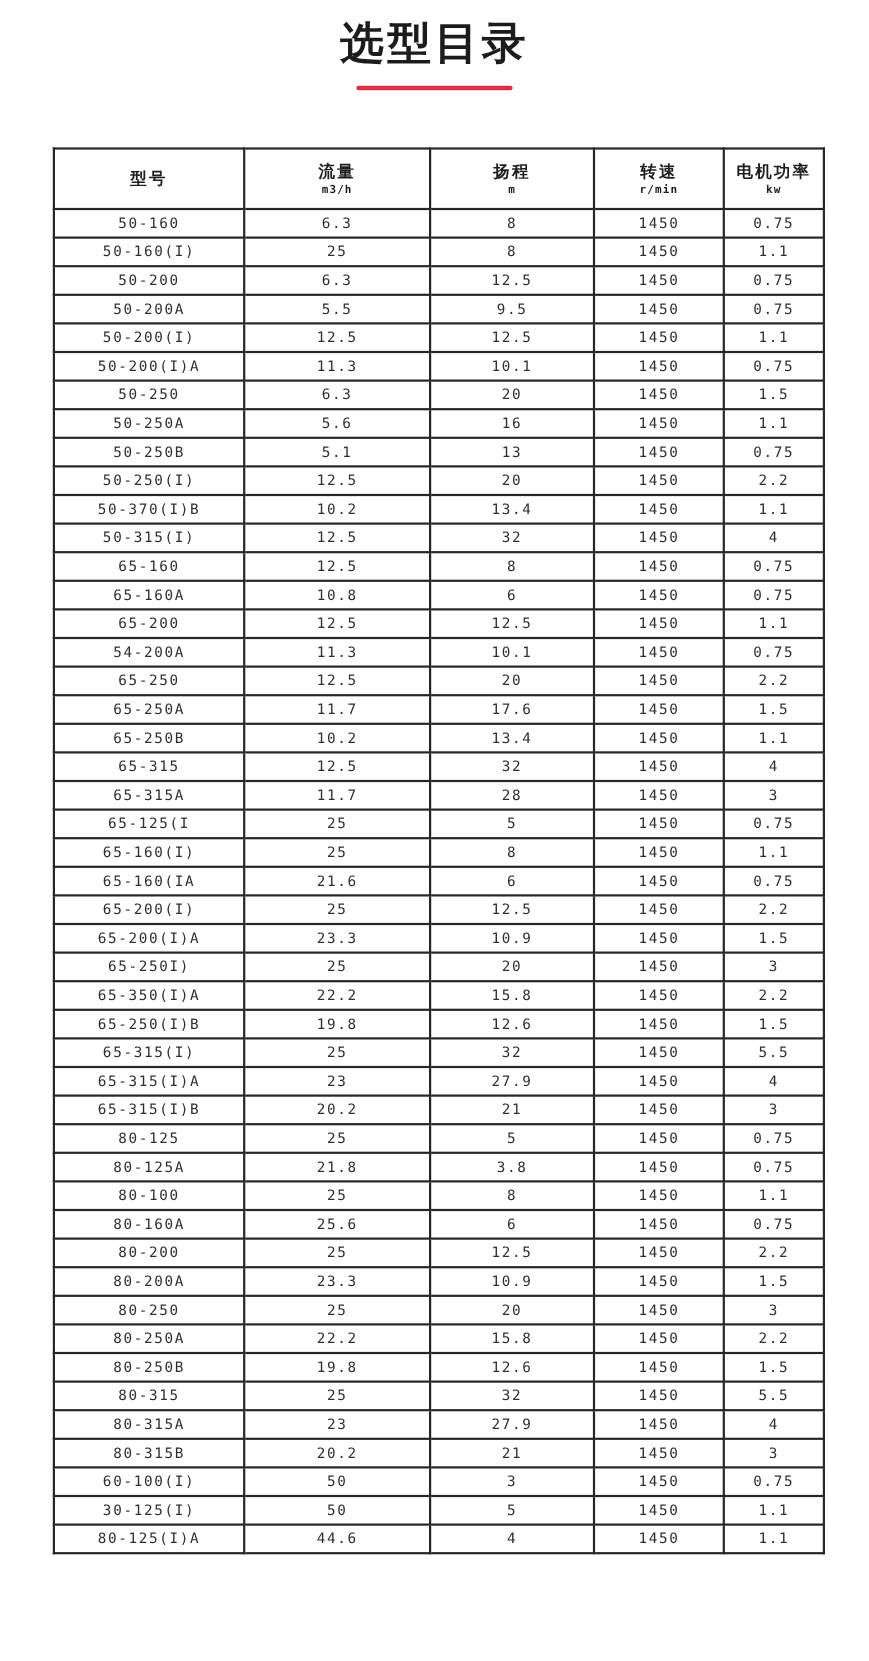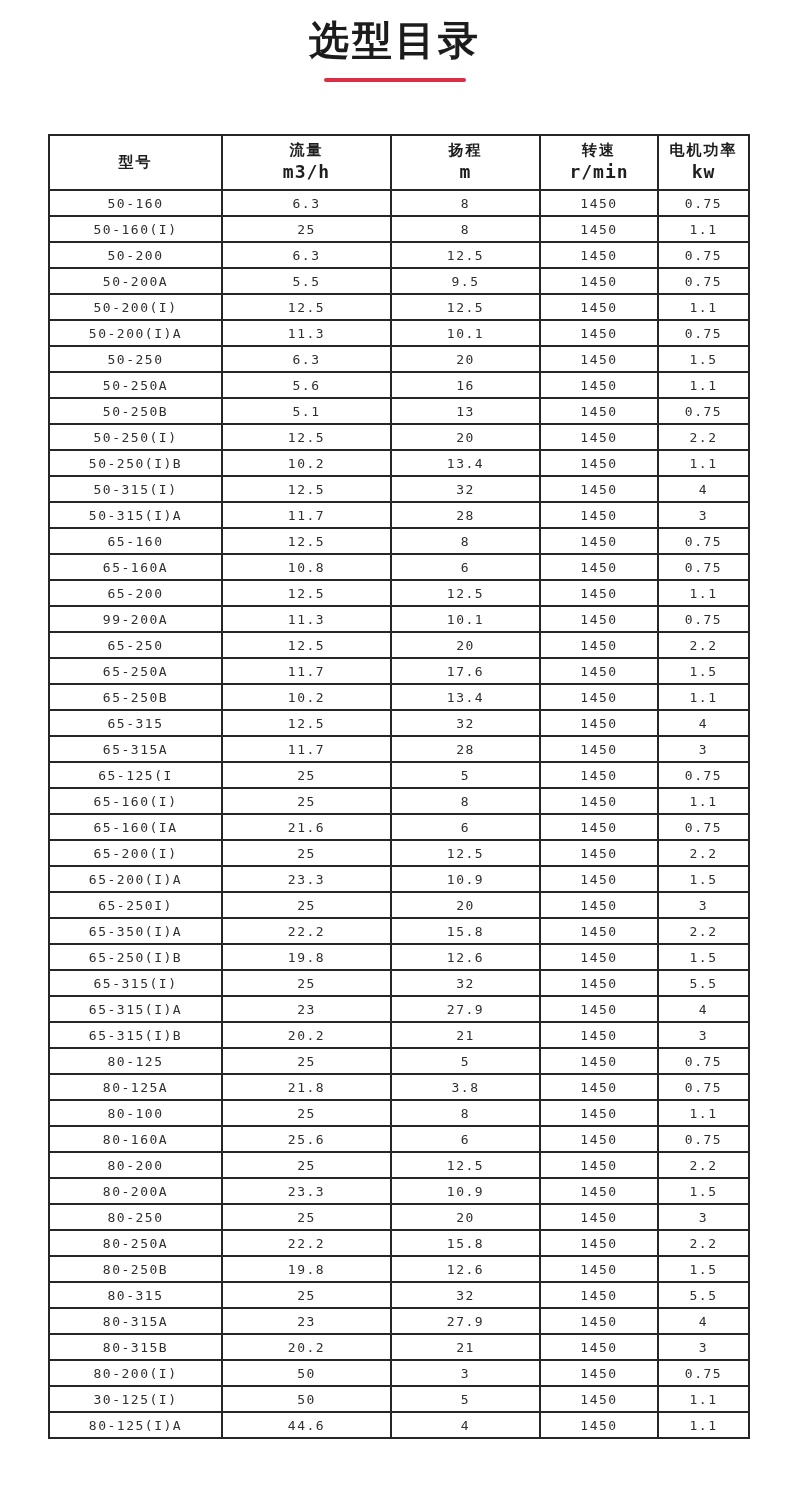--- a/index.html
+++ b/index.html
@@ -49,21 +49,21 @@
     height: 55px;
     font-size: 15px;
     font-weight: 700;
     color: #1e1e1e;
     line-height: 1.35;
     letter-spacing: 2px;
   }
   .th-unit {
     display: block;
     font-family: "DejaVu Sans Mono", "Liberation Mono", monospace;
-    font-size: 18px;
+    font-size: 10px;
     letter-spacing: 1px;
   }
   .th-unit:empty { display: none; }
   .catalog-table td {
     height: 26px;
     font-family: "DejaVu Sans Mono", "Liberation Mono", monospace;
     font-size: 13px;
     letter-spacing: 1.5px;
     color: #2f2f2f;
   }
@@ -177,39 +177,32 @@
         <td>0.75</td>
       </tr>
       <tr>
         <td>50-250(I)</td>
         <td>12.5</td>
         <td>20</td>
         <td>1450</td>
         <td>2.2</td>
       </tr>
       <tr>
-        <td>50-250(I)B</td>
+        <td>50-370(I)B</td>
         <td>10.2</td>
         <td>13.4</td>
         <td>1450</td>
         <td>1.1</td>
       </tr>
       <tr>
         <td>50-315(I)</td>
         <td>12.5</td>
         <td>32</td>
         <td>1450</td>
         <td>4</td>
-      </tr>
-      <tr>
-        <td>50-315(I)A</td>
-        <td>11.7</td>
-        <td>28</td>
-        <td>1450</td>
-        <td>3</td>
       </tr>
       <tr>
         <td>65-160</td>
         <td>12.5</td>
         <td>8</td>
         <td>1450</td>
         <td>0.75</td>
       </tr>
       <tr>
         <td>65-160A</td>
@@ -219,21 +212,21 @@
         <td>0.75</td>
       </tr>
       <tr>
         <td>65-200</td>
         <td>12.5</td>
         <td>12.5</td>
         <td>1450</td>
         <td>1.1</td>
       </tr>
       <tr>
-        <td>99-200A</td>
+        <td>54-200A</td>
         <td>11.3</td>
         <td>10.1</td>
         <td>1450</td>
         <td>0.75</td>
       </tr>
       <tr>
         <td>65-250</td>
         <td>12.5</td>
         <td>20</td>
         <td>1450</td>
@@ -422,21 +415,21 @@
         <td>4</td>
       </tr>
       <tr>
         <td>80-315B</td>
         <td>20.2</td>
         <td>21</td>
         <td>1450</td>
         <td>3</td>
       </tr>
       <tr>
-        <td>80-200(I)</td>
+        <td>60-100(I)</td>
         <td>50</td>
         <td>3</td>
         <td>1450</td>
         <td>0.75</td>
       </tr>
       <tr>
         <td>30-125(I)</td>
         <td>50</td>
         <td>5</td>
         <td>1450</td>

